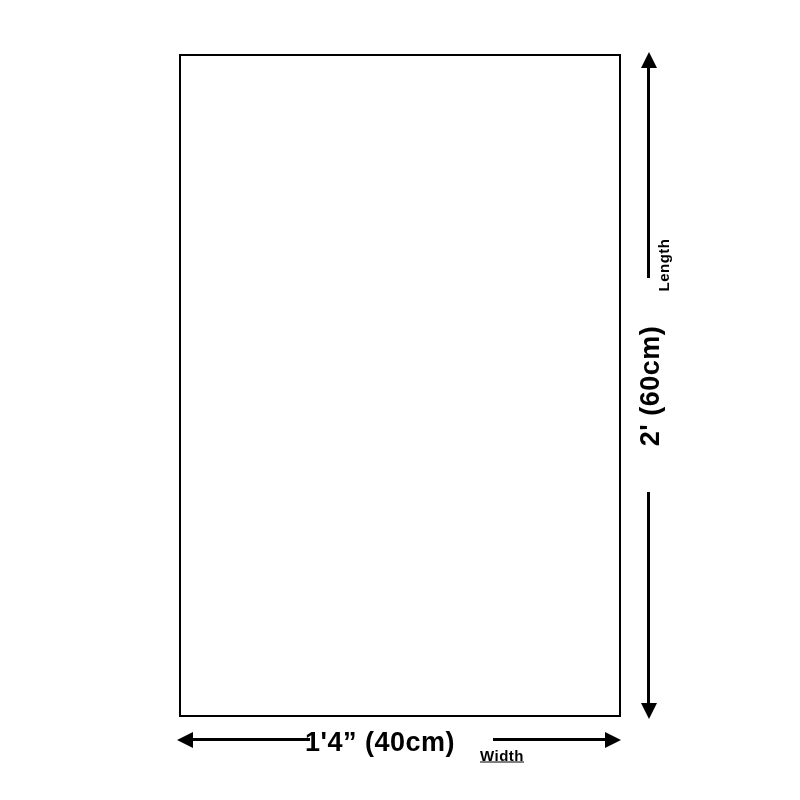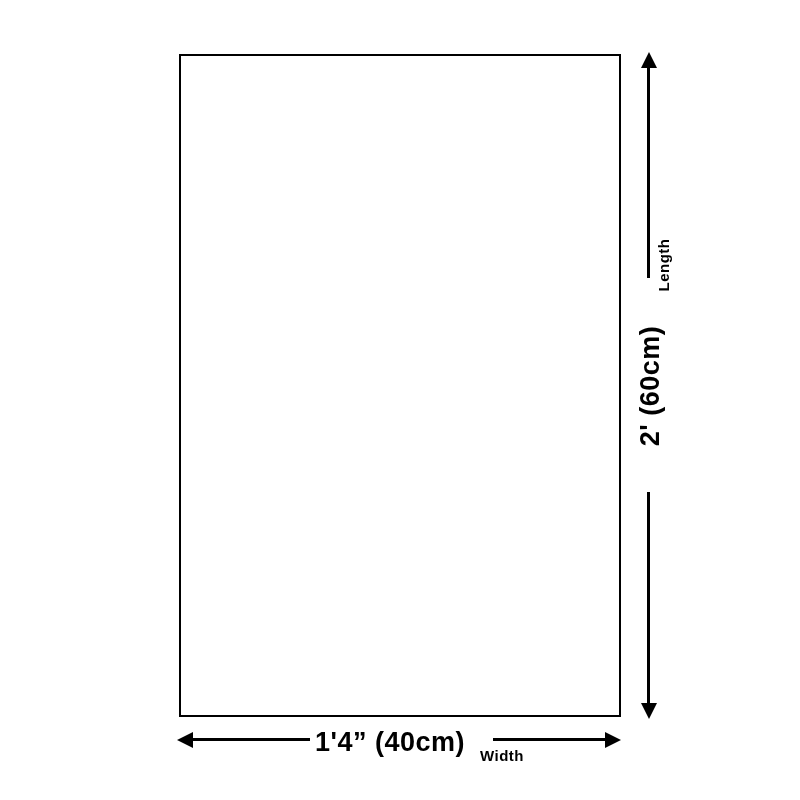--- a/index.html
+++ b/index.html
@@ -91,28 +91,29 @@
     left: 650px;
     top: 386px;
     transform: translate(-50%, -50%) rotate(-90deg);
   }
   .length-label {
     left: 663px;
     top: 265px;
     transform: translate(-50%, -50%) rotate(-90deg);
   }
   .width-value {
-    left: 390px;
+    left: 380px;
     top: 742px;
     transform: translate(-50%, -50%);
   }
   .width-label {
     left: 502px;
     top: 755px;
     transform: translate(-50%, -50%);
+    text-decoration: underline;
   }
 </style>
 </head>
 <body>
 
 <div class="canvas">
 
   <div class="product-rect"></div>
 
   <div class="arrowhead arrow-up"></div>

